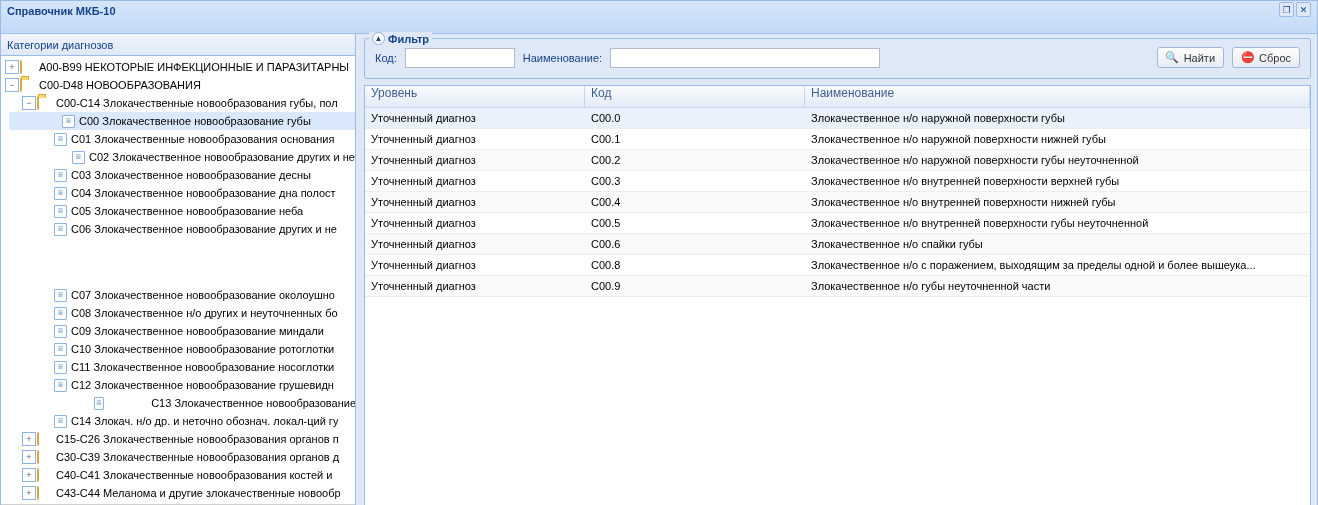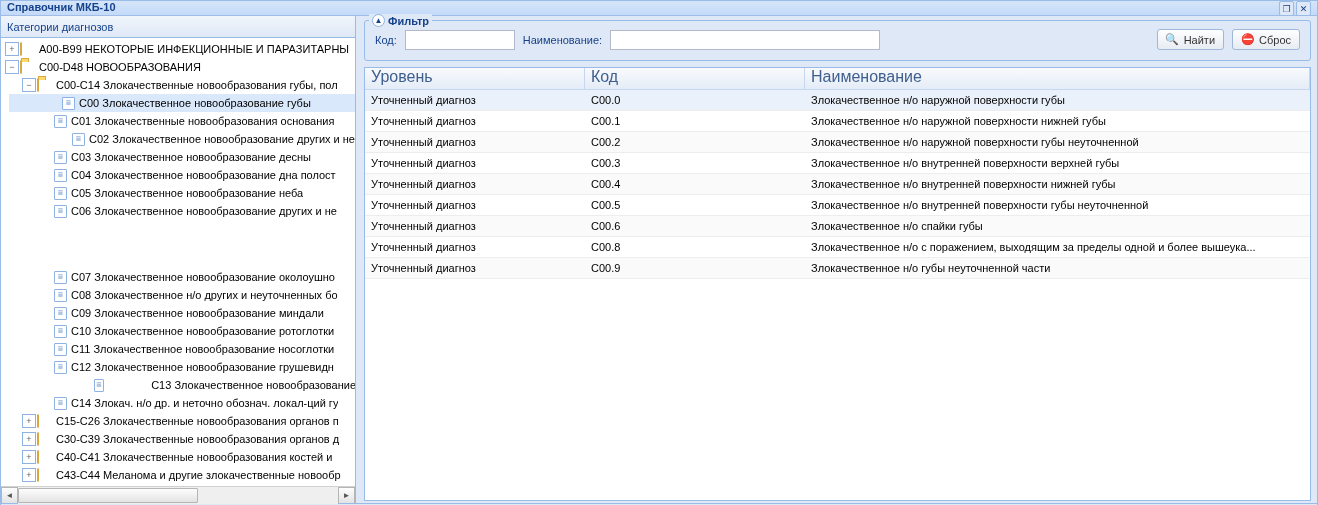--- a/index.html
+++ b/index.html
@@ -16,22 +16,22 @@
   height: 100%;
   display: flex;
   flex-direction: column;
 }
 .titlebar {
   background: linear-gradient(#d6e5f8, #c3daf9);
   border: 1px solid #99bbe8;
   border-bottom: 1px solid #a0bce7;
   height: 16px;
   display: flex;
-  align-items: flex-start;
-  padding: 0 6px;
+  align-items: flex-end;
+  padding: 16px 6px;
 }
 .titlebar-title {
   color: #15428b;
   font-weight: bold;
   font-size: 11px;
   flex: 1;
 }
 .titlebar-tools { display: flex; gap: 2px; }
 .tool-btn {
   width: 15px;
@@ -300,21 +300,21 @@
 .grid-headers {
   display: flex;
   background: linear-gradient(#f9fafc, #e4ecf7);
   border-bottom: 1px solid #c5d6ee;
   height: 22px;
 }
 .gh {
   border-right: 1px solid #c5d6ee;
   padding: 0 6px;
   color: #3f5f8f;
-  font-size: 16px;
+  font-size: 12px;
 }
 .col-level { width: 220px; }
 .col-code { width: 220px; }
 .col-name { flex: 1; }
 .grid-body {
   flex: 1;
   overflow: hidden;
 }
 .grid-row {
   display: flex;

